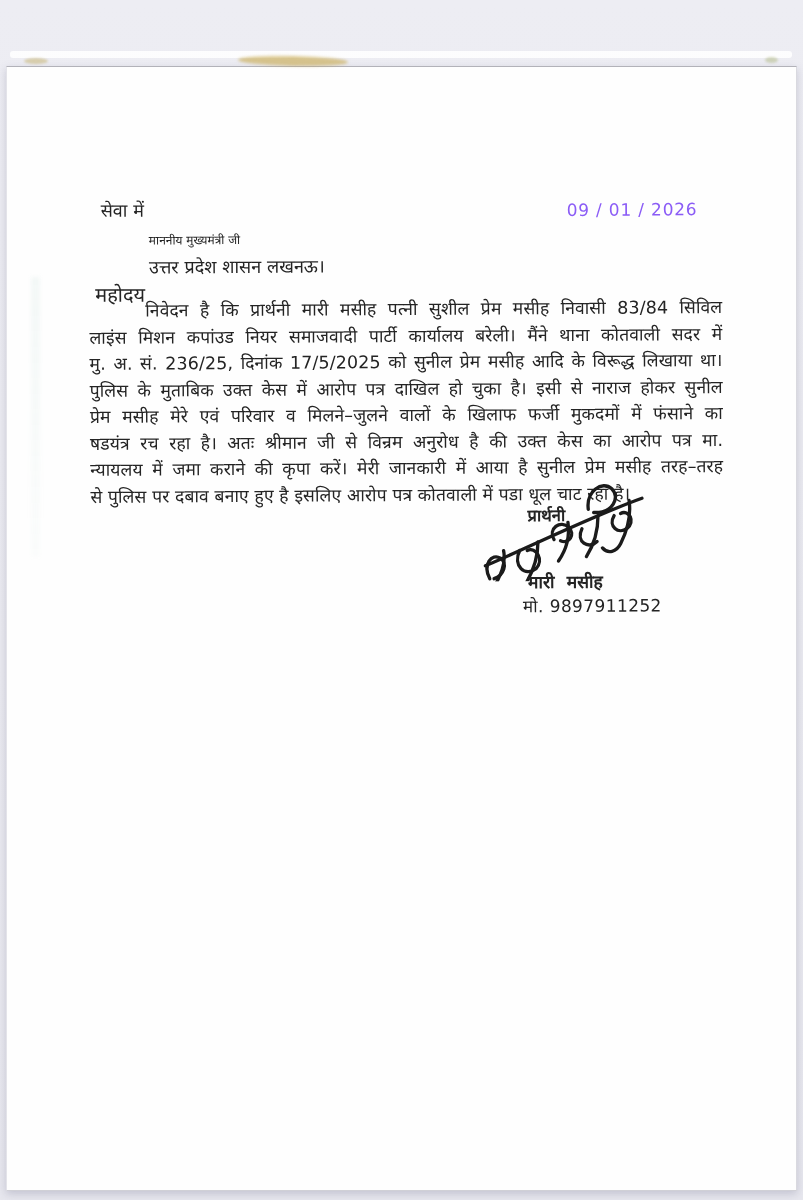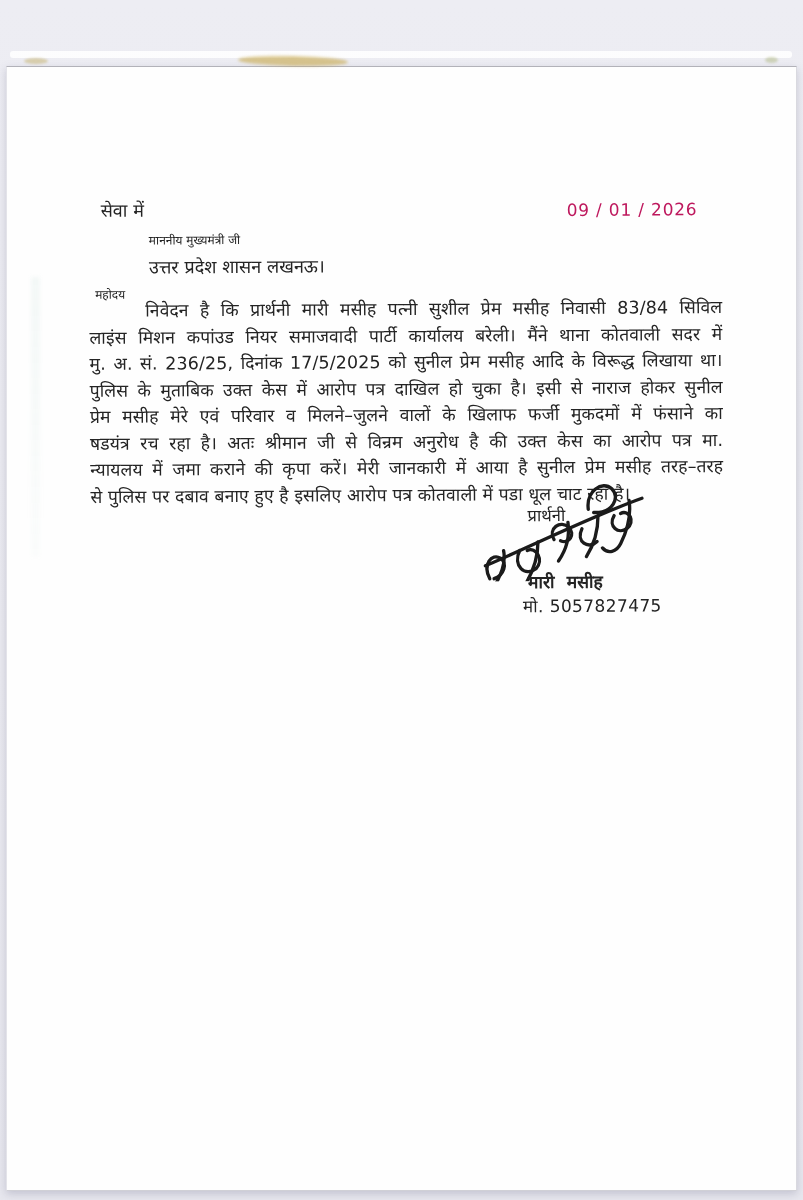--- a/index.html
+++ b/index.html
@@ -36,35 +36,35 @@
     background:linear-gradient(rgba(150,195,185,.10),rgba(150,195,185,.03));
     filter:blur(2px);
   }
   .content{
     position:absolute;inset:0;
     transform:rotate(-0.35deg);transform-origin:50% 18%;
     color:#242424;
   }
   .t{position:absolute;white-space:nowrap;font-size:17.5px;line-height:24px;}
   .salutation{left:94px;top:130px;font-size:18px;}
-  .date{left:560px;top:132px;font-size:17px;letter-spacing:.8px;color:#be185d;}
+  .date{left:560px;top:132px;font-size:17px;letter-spacing:.8px;color:#8b5cf6;}
   .recipient-1{left:142px;top:160px;font-size:12px;}
   .recipient-2{left:142px;top:187px;font-size:18px;}
-  .greeting{left:88px;top:214px;font-size:12px;}
+  .greeting{left:88px;top:214px;font-size:20px;}
   .body{
     position:absolute;left:82px;top:229px;width:633px;
     font-size:17.5px;line-height:26.5px;letter-spacing:.1px;
   }
   .body .bl{
     text-align:justify;text-align-last:justify;
     height:26.5px;overflow:visible;
   }
   .body .bl.first{text-indent:56px;}
   .body .bl.last{text-align-last:left;}
-  .sig-label{left:519px;top:438px;font-size:16.5px;}
+  .sig-label{left:519px;top:438px;font-size:16.5px;font-weight:bold;}
   .sig-svg{position:absolute;left:468px;top:417px;width:172px;height:98px;}
   .sig-name{left:519px;top:504px;font-size:17.5px;word-spacing:6px;font-weight:bold;}
   .sig-phone{left:514px;top:528px;font-size:17px;letter-spacing:.4px;}
 </style>
 </head>
 <body>
 
 <div class="stage">
 
   <div class="paper-edge-highlight"></div>
@@ -111,21 +111,21 @@
         <path d="M85,36 C87,50 83,62 76,72"></path>
 
         <path d="M98,42 C92,54 104,62 112,54"></path>
         <path d="M113,30 C113,44 109,57 102,68"></path>
 
         <path d="M128,30 C122,40 132,48 140,42 C148,36 142,24 134,28"></path>
         <path d="M142,16 C144,30 140,44 134,56 C130,64 122,66 117,60"></path>
       </svg>
 
       <div class="t sig-name">मारी मसीह</div>
-      <div class="t sig-phone">मो. 5057827475</div>
+      <div class="t sig-phone">मो. 9897911252</div>
 
     </div>
   </div>
 
   <div class="stain stain-1"></div>
   <div class="stain stain-2"></div>
   <div class="stain stain-3"></div>
 
 </div>
 

